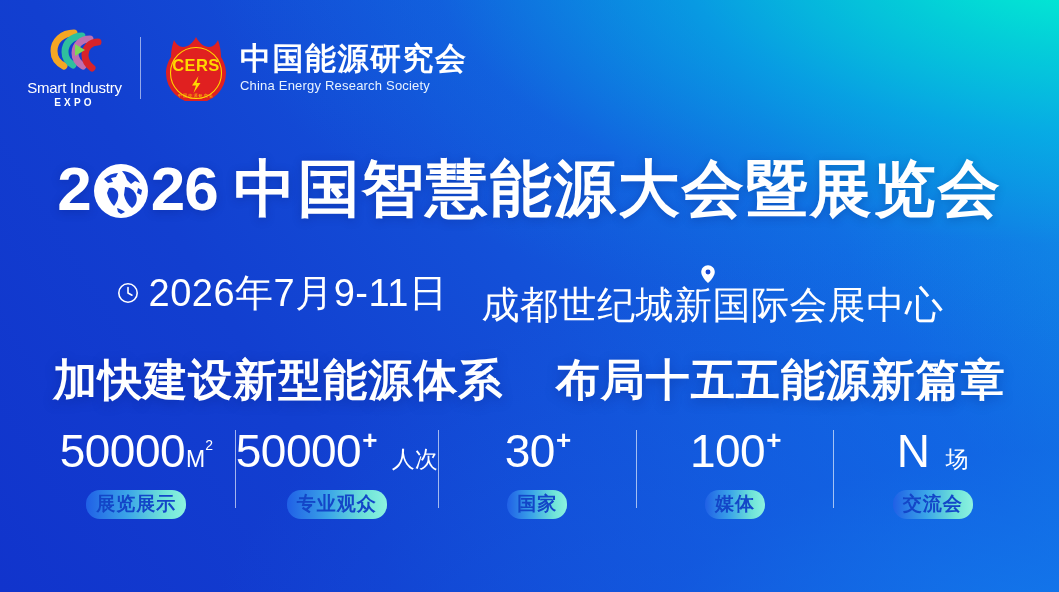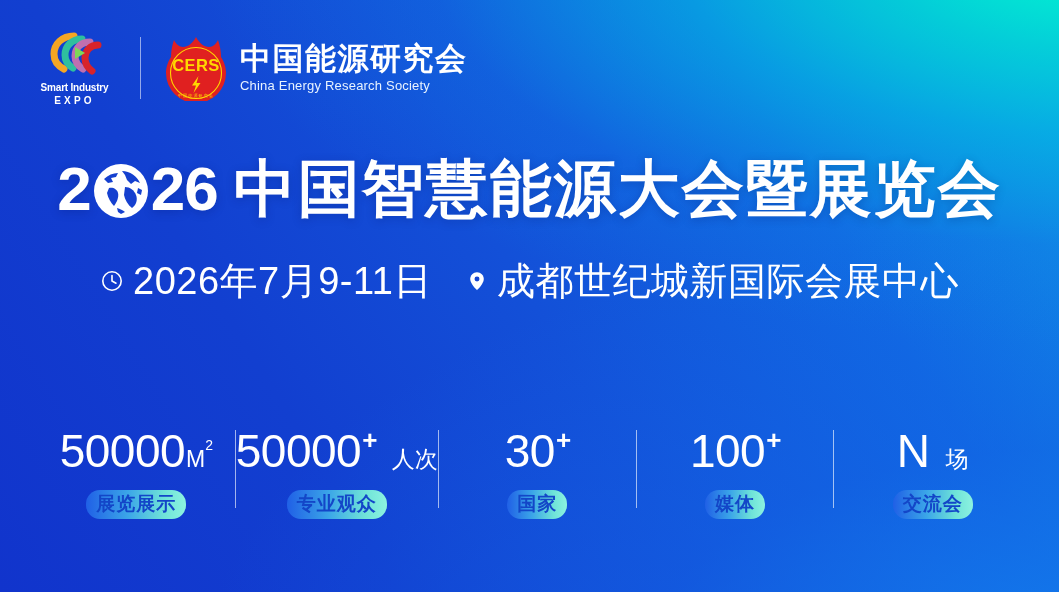--- a/index.html
+++ b/index.html
@@ -42,22 +42,22 @@
     justify-content: center;
   }
   .si-mark {
     width: 62px;
     height: 48px;
     position: relative;
   }
   .si-mark svg { display: block; }
   .si-name {
     margin-top: 4px;
-    font-size: 10px;
-    font-weight: bold;
+    font-size: 15px;
+    font-weight: normal;
     color: #ffffff;
     letter-spacing: -0.2px;
     line-height: 1;
     white-space: nowrap;
   }
   .si-sub {
     margin-top: 3px;
     font-size: 10px;
     font-weight: bold;
     color: #ffffff;
@@ -153,21 +153,21 @@
     top: 262px;
     display: flex;
     align-items: center;
     justify-content: center;
     color: #ffffff;
     font-size: 38px;
     line-height: 1;
     white-space: nowrap;
   }
   .meta-item { display: inline-flex; align-items: center; }
-  .meta-item + .meta-item { margin-left: 34px; }
+  .meta-item + .meta-item { margin-left: 34px; flex-direction: column; }
   .meta-ic { display: inline-flex; margin-right: 9px; }
   .meta-ic svg { display: block; }
   .meta-text { letter-spacing: 0.5px; }
 
   
   .slogan {
     position: absolute;
     left: 0;
     right: 0;
     top: 358px;
@@ -336,20 +336,25 @@
       <span class="meta-ic">
         <svg viewBox="0 0 24 24" width="22" height="24">
           <path d="M12 2.5 C7.9 2.5 4.6 5.8 4.6 9.9 C4.6 15.4 12 22 12 22 C12 22 19.4 15.4 19.4 9.9 C19.4 5.8 16.1 2.5 12 2.5 Z" fill="#ffffff"></path>
           <circle cx="12" cy="9.8" r="2.7" fill="#1545d2"></circle>
         </svg>
       </span>
       <span class="meta-text">成都世纪城新国际会展中心</span>
     </span>
   </div>
 
+  <div class="slogan">
+    <span>加快建设新型能源体系</span>
+    <span class="gap"></span>
+    <span>布局十五五能源新篇章</span>
+  </div>
 
   <div class="stats">
 
     <div class="stat">
       <div class="stat-value">
         <span class="stat-num">50000</span>
         <span class="stat-unit sq"><span>M</span><sup>2</sup></span>
       </div>
       <div class="stat-label">展览展示</div>
     </div>

